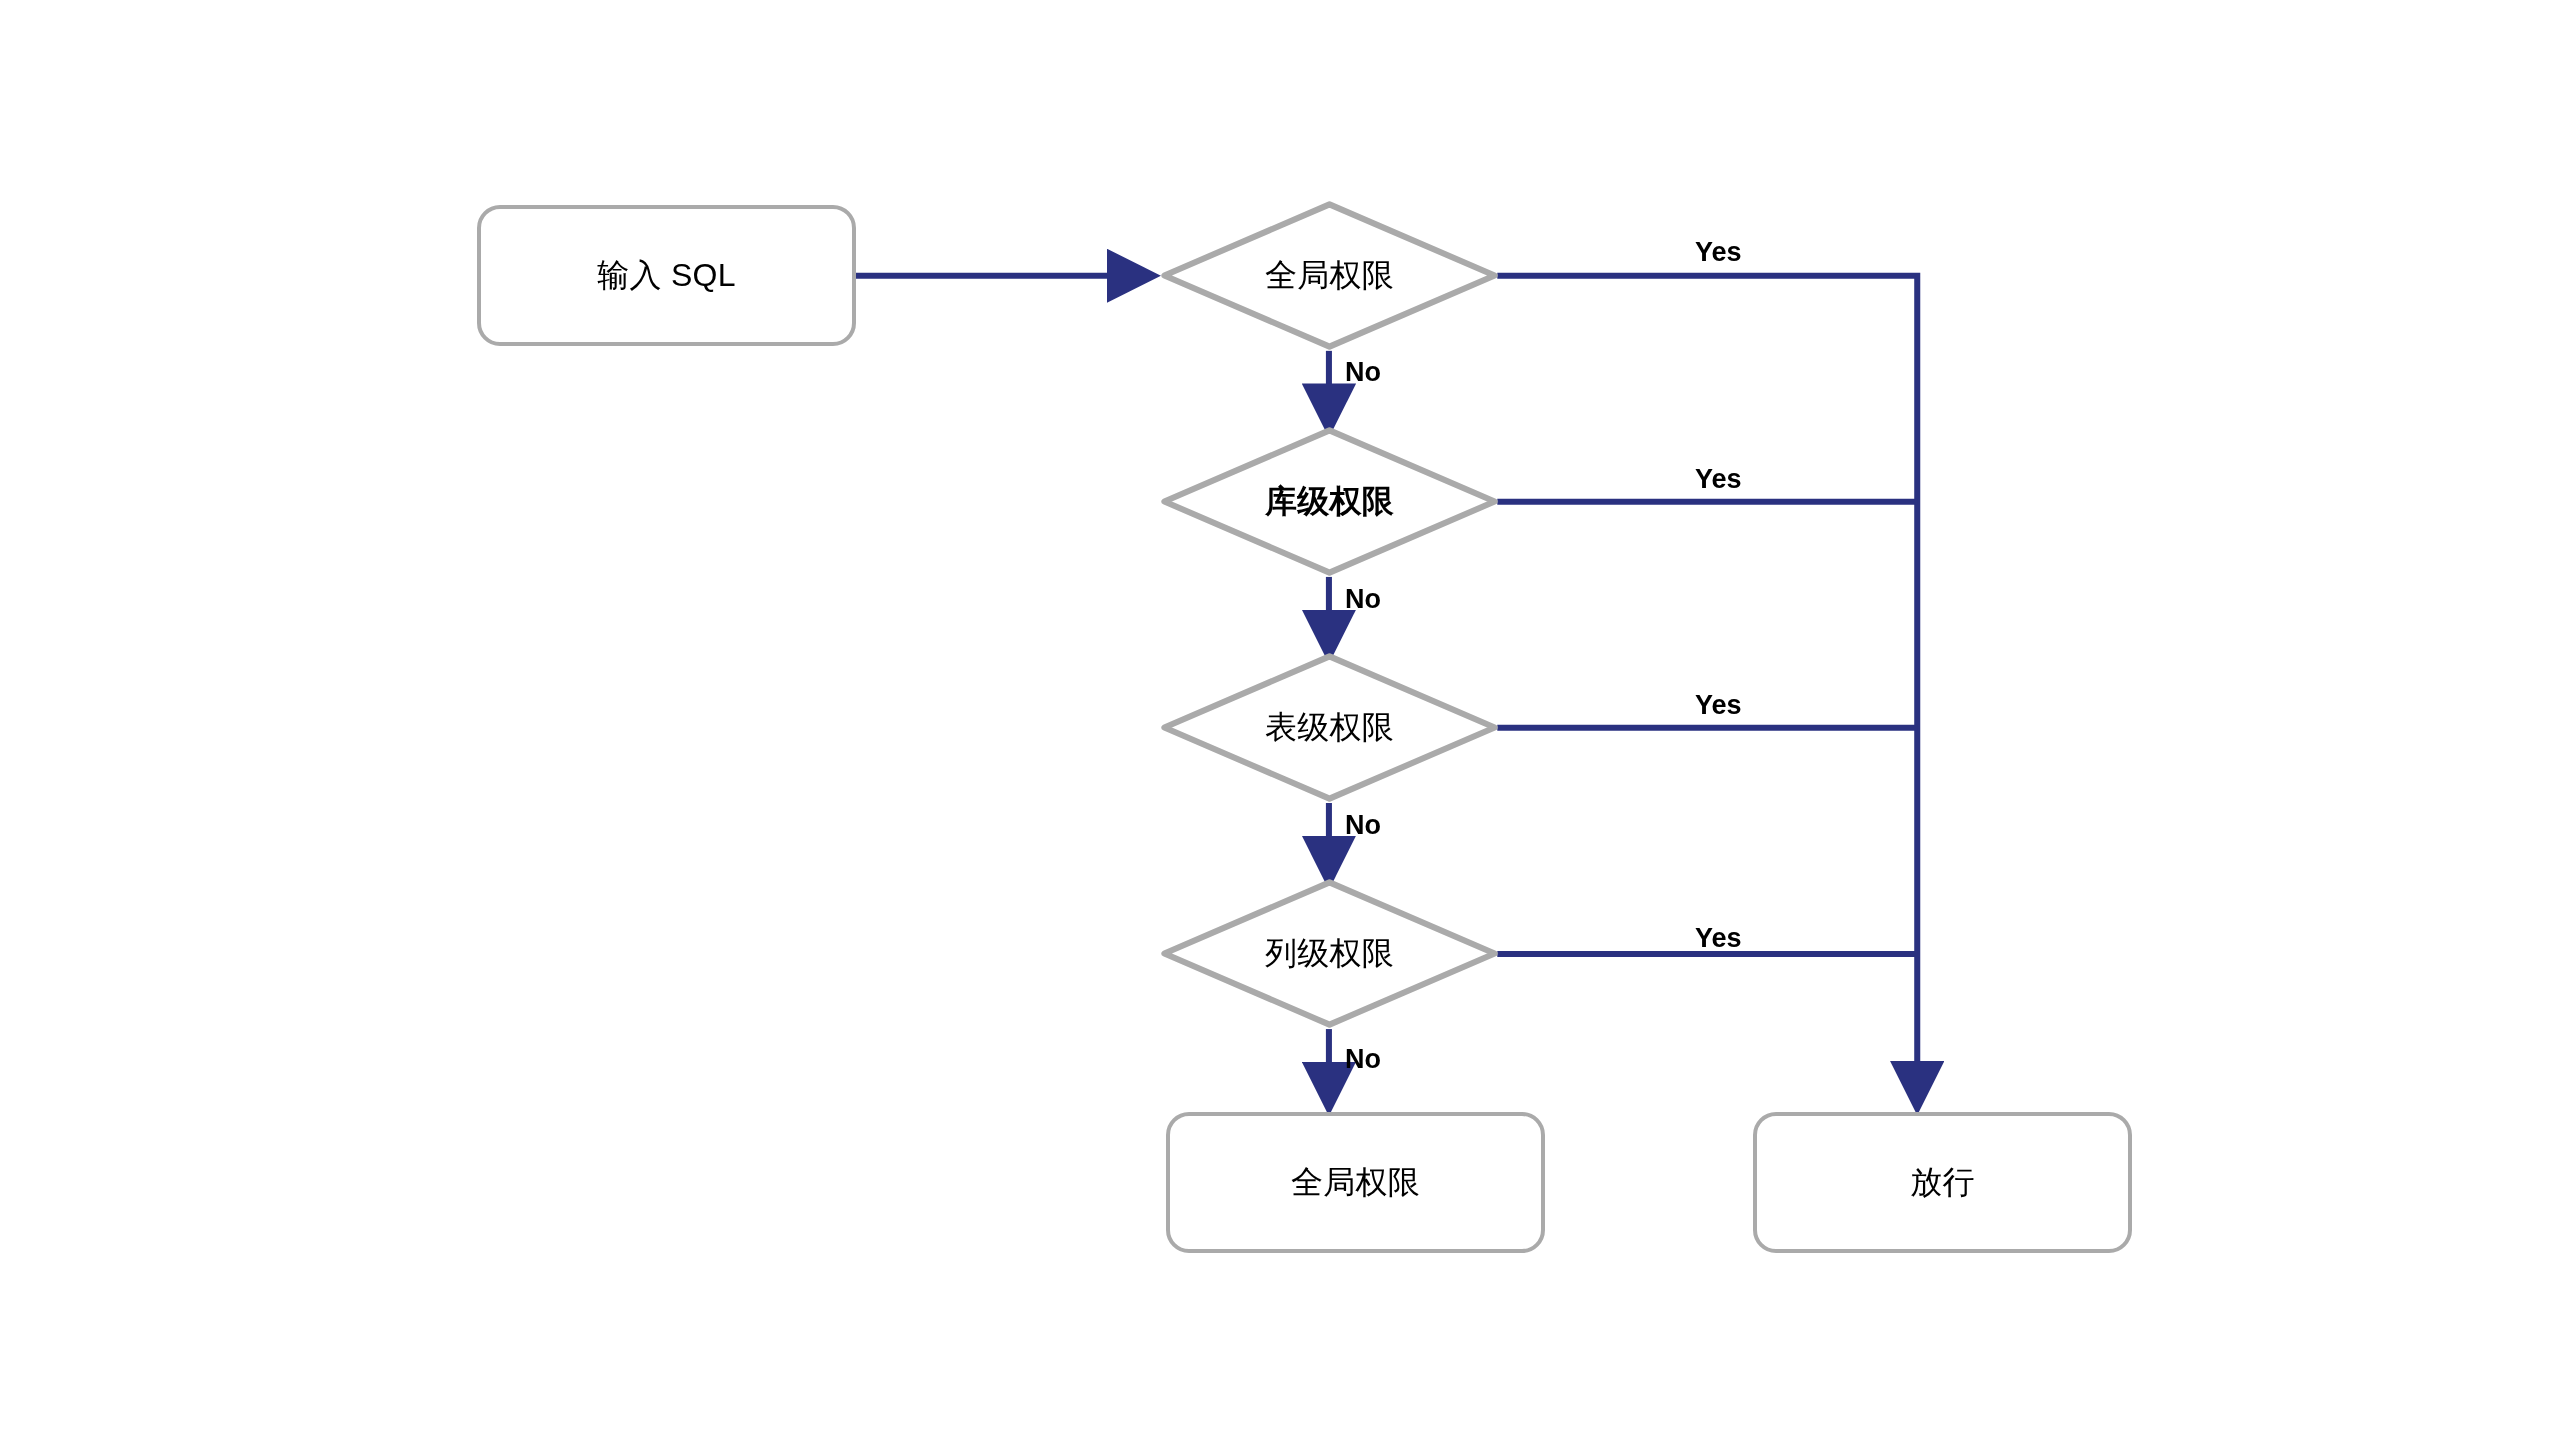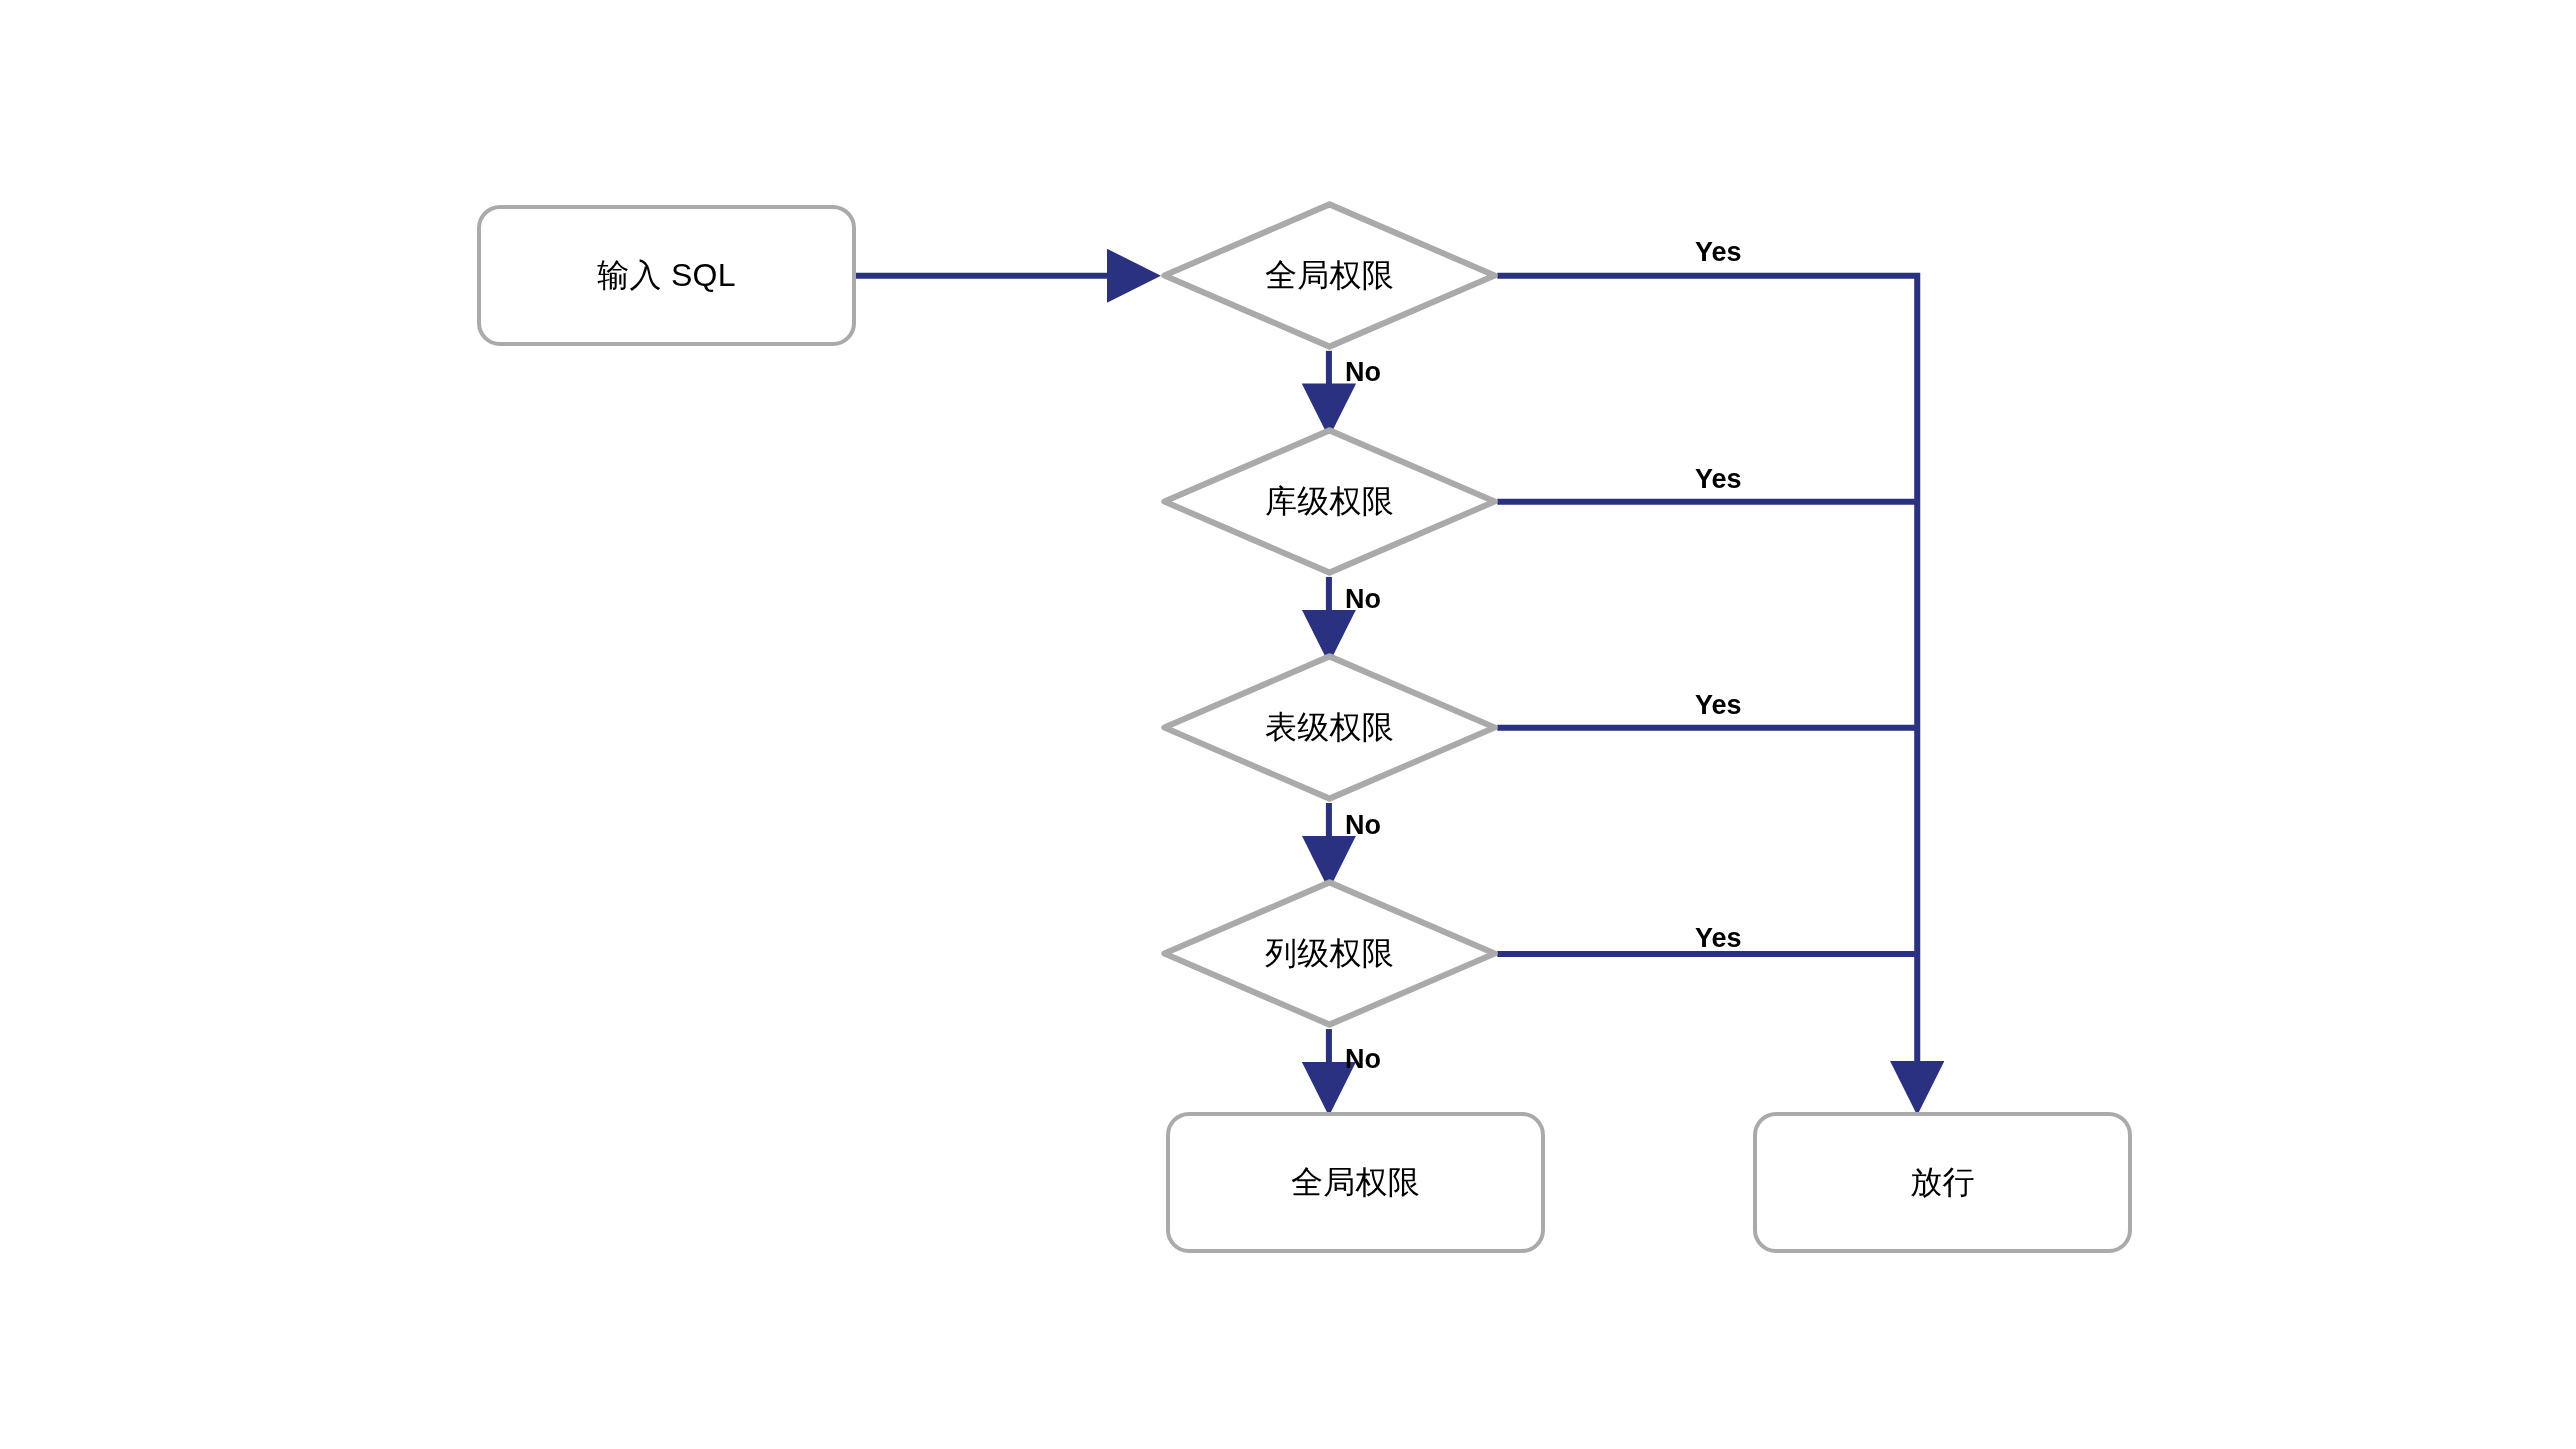--- a/index.html
+++ b/index.html
@@ -126,21 +126,21 @@
     <span class="node-label">输入 SQL</span>
   </div>
 
   <div class="node node-decision" style="left:1161px; top:201px; width:337px; height:149px;">
     <svg class="diamond-svg" viewBox="0 0 502 222" preserveAspectRatio="none">
       <polygon points="251,5 497,111 251,217 5,111" fill="#ffffff" stroke="#AAAAAA" stroke-width="9" stroke-linejoin="round"></polygon>
     </svg>
     <span class="node-label">全局权限</span>
   </div>
 
-  <div class="node node-decision" style="left:1161px; top:427px; width:337px; height:149px;">
+  <div class="node node-decision" style="left:1161px; top:427px; width:337px; height:149px;font-weight:bold;">
     <svg class="diamond-svg" viewBox="0 0 502 222" preserveAspectRatio="none">
       <polygon points="251,5 497,111 251,217 5,111" fill="#ffffff" stroke="#AAAAAA" stroke-width="9" stroke-linejoin="round"></polygon>
     </svg>
     <span class="node-label">库级权限</span>
   </div>
 
   <div class="node node-decision" style="left:1161px; top:879px; width:337px; height:149px;">
     <svg class="diamond-svg" viewBox="0 0 502 222" preserveAspectRatio="none">
       <polygon points="251,5 497,111 251,217 5,111" fill="#ffffff" stroke="#AAAAAA" stroke-width="9" stroke-linejoin="round"></polygon>
     </svg>

